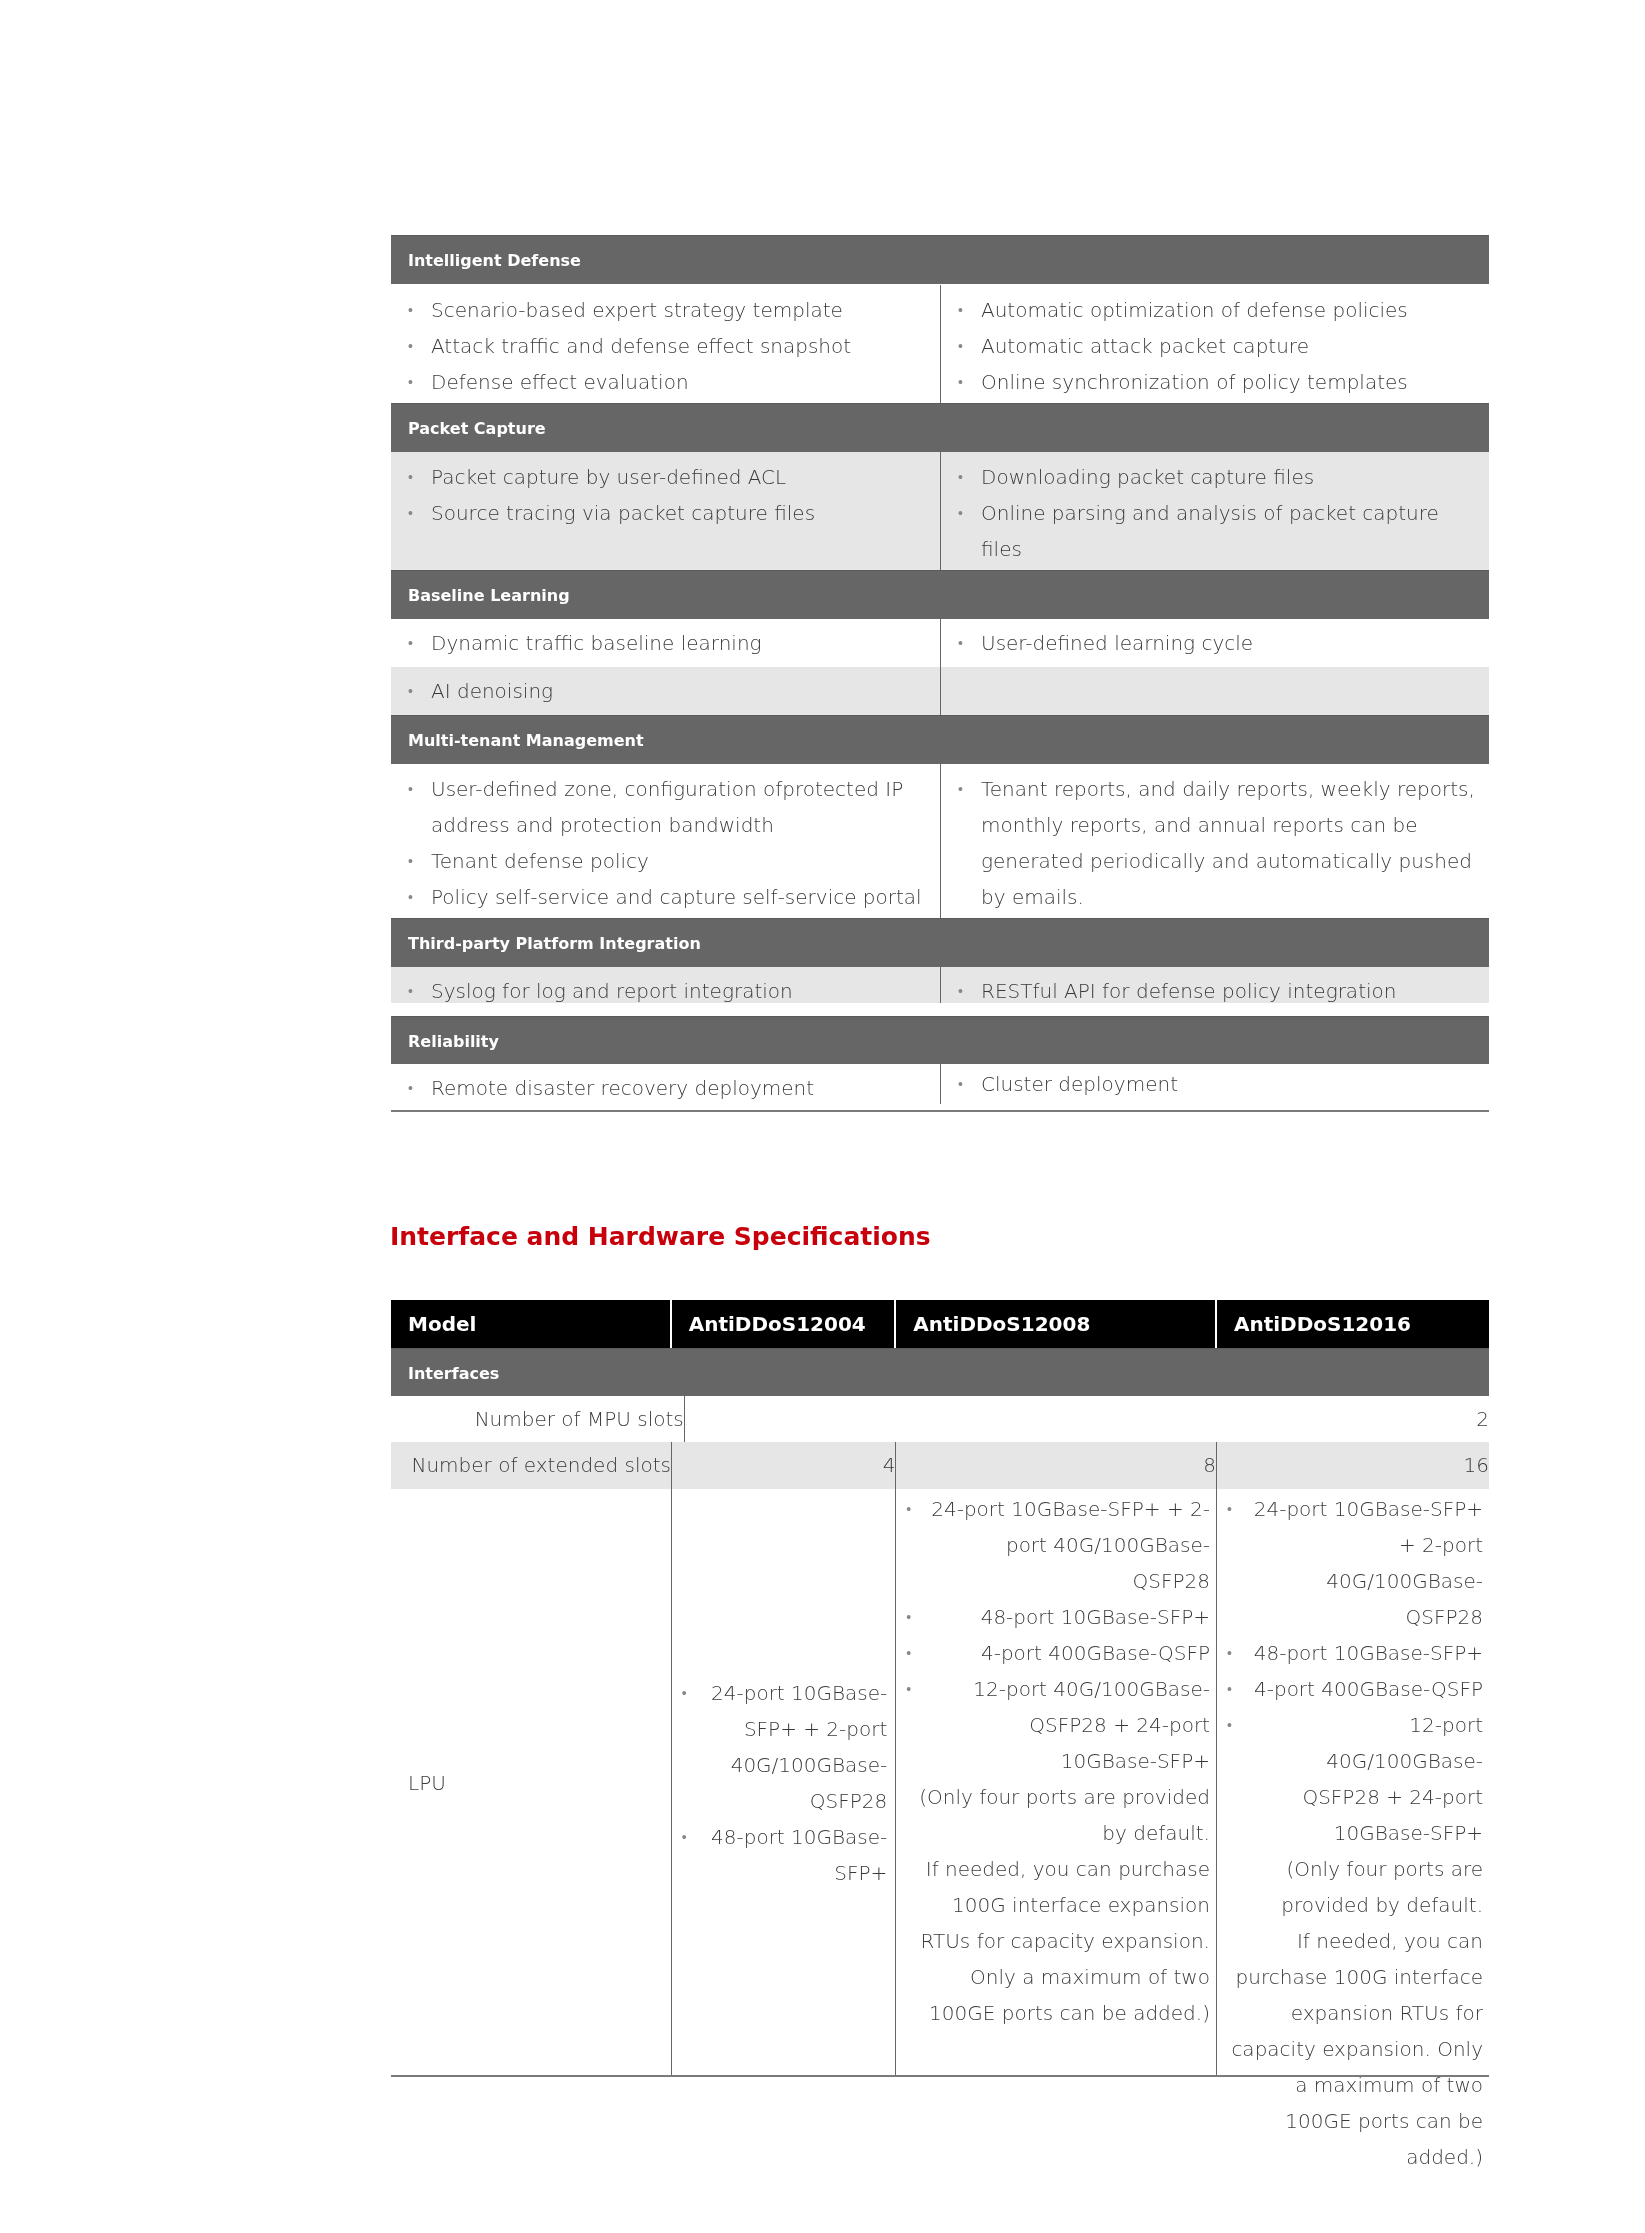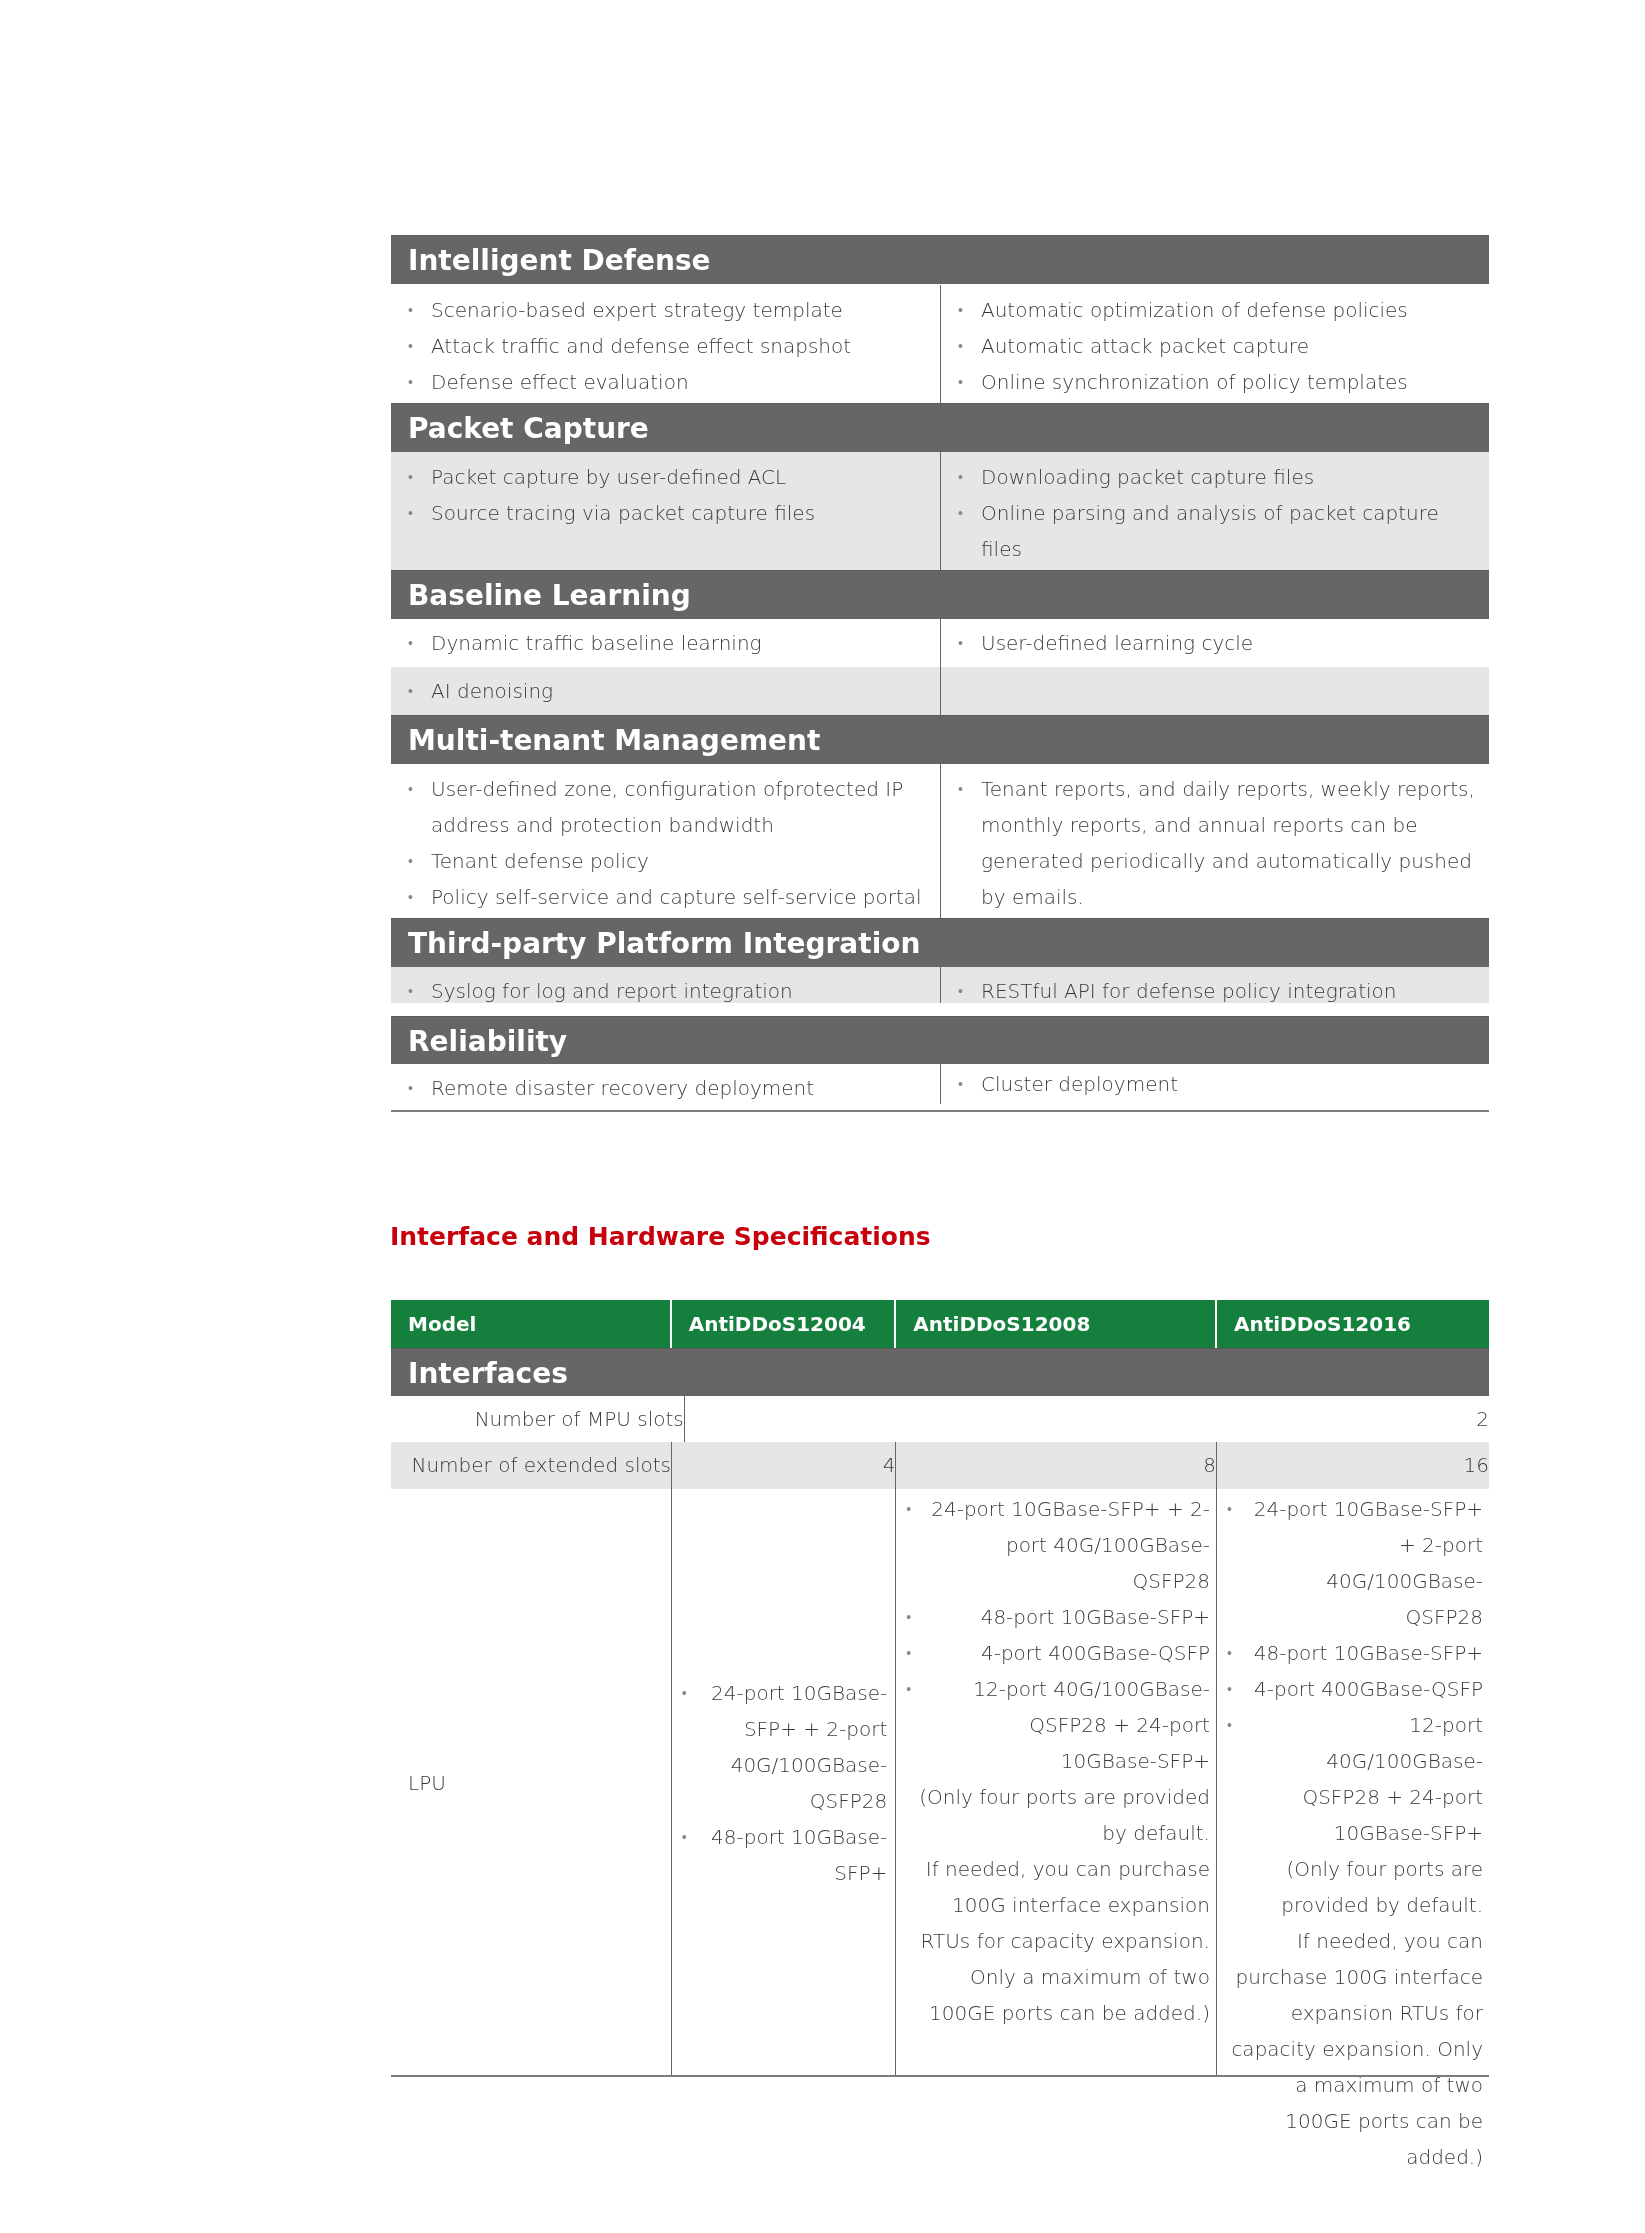--- a/index.html
+++ b/index.html
@@ -1,31 +1,31 @@
 <!DOCTYPE html>
 <html><head>
 <meta charset="utf-8">
 <style>
   html, body { margin:0; padding:0; background:#ffffff; }
   body { width:1646px; height:2234px; position:relative; font-family:"DejaVu Sans", sans-serif; color:#333333; }
   .tbl { position:absolute; left:391px; width:1098px; }
-  .hdr { position:absolute; left:0; width:1098px; height:49px; background:#666666; color:#ffffff; font-size:28px; line-height:49px; box-sizing:border-box; padding-left:17px; font-weight:600; border-top:1px solid #5a5a5a; }
+  .hdr { position:absolute; left:0; width:1098px; height:49px; background:#666666; color:#ffffff; font-size:16px; line-height:49px; box-sizing:border-box; padding-left:17px; font-weight:600; border-top:1px solid #5a5a5a; }
   .row { position:absolute; left:0; width:1098px; box-sizing:border-box; display:flex; }
   .row.gray { background:#E6E6E6; }
   .row.white { background:#ffffff; }
   .cell { box-sizing:border-box; padding:7px 10px 0 17px; font-size:20px; line-height:36px; font-weight:300; color:#3a3a3a; }
   .cell.left { width:550px; border-right:1.5px solid #666666; }
   .cell.right { flex:1; }
   ul.bl { list-style:none; margin:0; padding:0; }
   ul.bl li { position:relative; padding-left:23px; }
   ul.bl li::before { content:"•"; position:absolute; left:0; top:0; color:#888888; font-size:14px; }
   .bottom-line { position:absolute; left:0; width:1098px; height:2px; background:#7a7a7a; }
   .section-title { position:absolute; left:390px; top:1222px; font-size:25px; font-weight:600; color:#C7000B; }
   .t2 { position:absolute; left:391px; width:1098px; }
-  .t2 .redh { position:absolute; top:0; left:0; width:1098px; height:48px; background:#15803d; display:flex; }
+  .t2 .redh { position:absolute; top:0; left:0; width:1098px; height:48px; background:#000000; display:flex; }
   .t2 .redh .c { box-sizing:border-box; color:#ffffff; font-size:20px; font-weight:600; line-height:48px; padding-left:17px; border-right:2px solid #ffffff; }
   .t2 .redh .c:last-child { border-right:none; }
   .w1 { width:294px; } .w2 { width:235px; } .w3 { width:336px; } .w4 { width:285px; }
   .t2 .r { position:absolute; left:0; width:1098px; display:flex; box-sizing:border-box; }
   .t2 .r .c { box-sizing:border-box; font-size:20px; font-weight:300; color:#3a3a3a; padding-left:17px; line-height:36px; border-right:1.5px solid #666666;text-align:right; }
   .t2 .r .c:last-child { border-right:none; }
   .t2 .r .c.span3 { width:805px; border-right:none; }
   .vc { display:flex; align-items:center; }
   .t2 .r .c.lpu-text { padding-left:10px; padding-right:6px; }
 </style>

